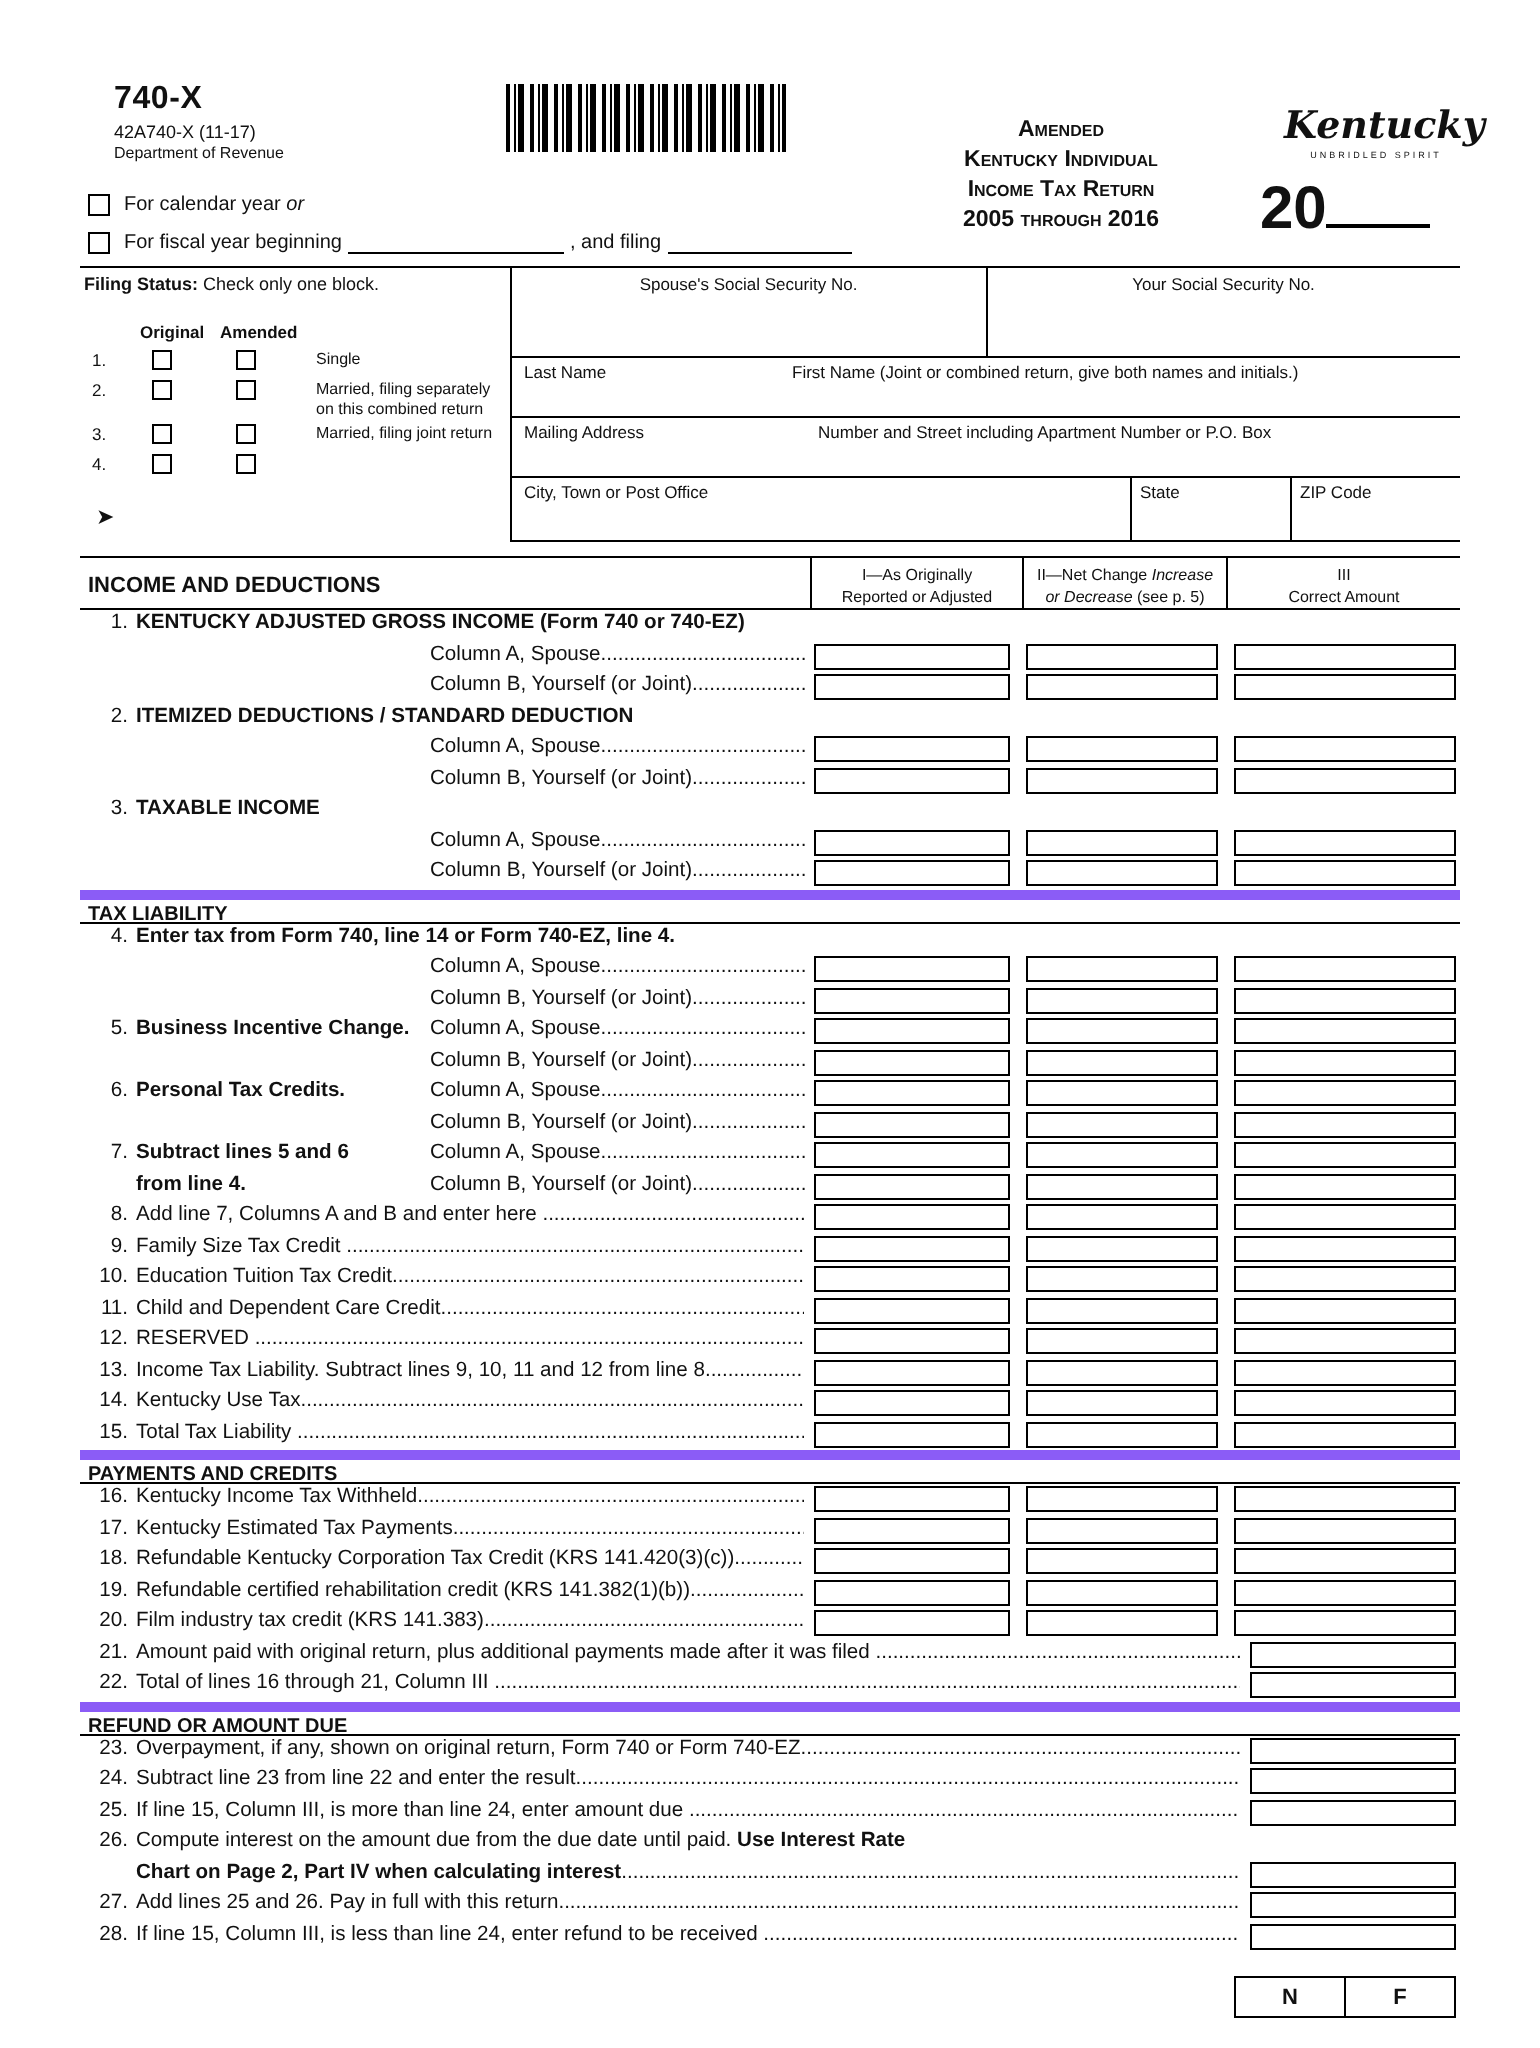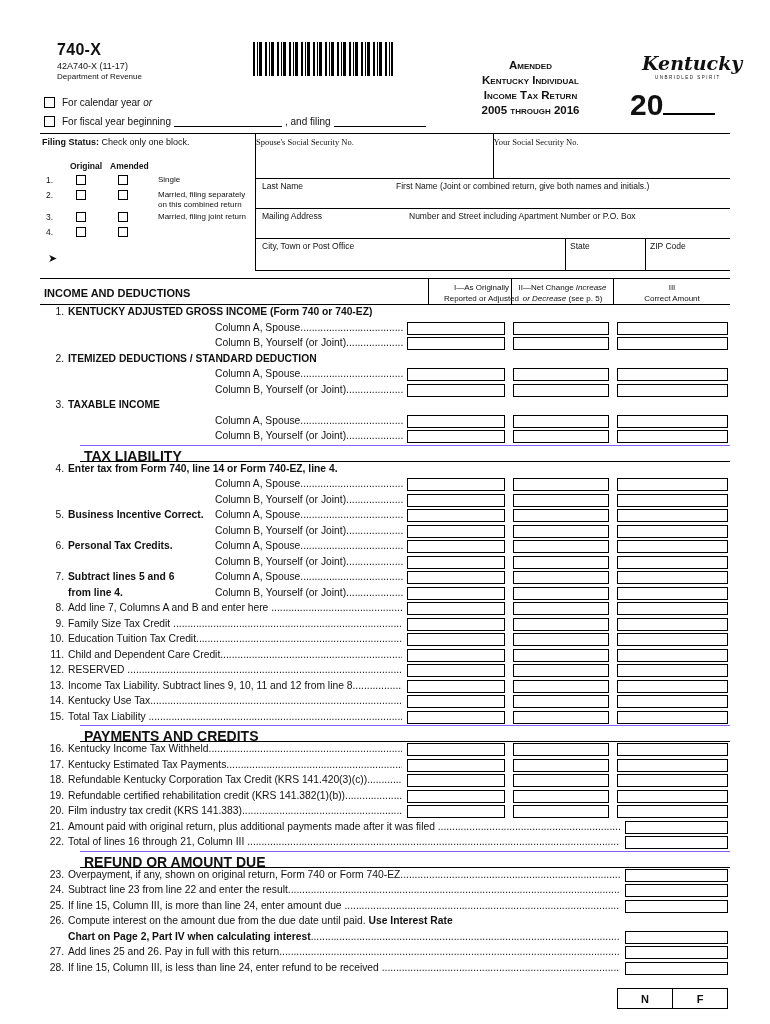--- a/index.html
+++ b/index.html
@@ -47,55 +47,55 @@
   .fs-colheads .amend { position:absolute; left:70px; }
   .fs-row { position:relative; margin-top:3px; min-height:12px; font-size:8.5px; }
   .fs-num { position:absolute; left:6px; top:0; }
   .fs-cb { position:absolute; left:36px; top:0; width:10px; height:10px; border:1px solid #000; }
   .fs-cb2 { left:78px; }
   .fs-label { display:block; margin-left:118px; width:95px; font-size:8px; line-height:1.2; }
   .fs-arrow { position:absolute; left:8px; bottom:6px; font-size:11px; font-family:"DejaVu Sans", sans-serif; }
 
   .tp-grid { position:absolute; left:215px; top:0; width:475px; height:137px; border-left:1px solid #000; font-size:8.5px; }
   .tp-row1 { display:flex; height:45px; border-bottom:1px solid #000; }
-  .tp-row1 .cell { flex:1; text-align:left; padding-top:3px;font-family:Liberation Serif, serif; }
+  .tp-row1 .cell { flex:1; text-align:center; padding-top:3px; }
   .tp-row1 .cell + .cell { border-left:1px solid #000; }
   .tp-rowx { position:relative; height:30px; border-bottom:1px solid #000; padding:2px 0 0 6px; }
   .desc.d1 { position:absolute; left:140px; top:2px; }
   .desc.d2 { position:absolute; left:153px; top:2px; }
   .tp-row4 { display:flex; height:32px; border-bottom:1.5px solid #000; }
   .tp-row4 .city { flex:1; padding:2px 0 0 6px; }
   .tp-row4 .state { width:80px; border-left:1px solid #000; padding:2px 0 0 4px; }
   .tp-row4 .zipc  { width:85px; border-left:1px solid #000; padding:2px 0 0 4px; }
 
   
   .inc-header { position:absolute; left:40px; top:278px; width:690px; height:27px;
                 border-top:1.5px solid #000; border-bottom:1px solid #000; }
   .inc-title { position:absolute; left:4px; top:8px; font-size:11px; font-weight:bold; }
   .colh { position:absolute; top:0; height:100%; font-size:8px; text-align:center; line-height:1.4;
           padding-top:3px; border-left:1px solid #000; }
-  .colh1 { left:365px; width:106px;margin-left:23px; }
+  .colh1 { left:365px; width:106px; }
   .colh2 { left:471px; width:102px; }
   .colh3 { left:573px; width:117px; }
 
   
   .rows { position:absolute; left:40px; top:305px; width:690px; }
   .frow { position:relative; height:15.5px; font-size:10.3px; }
   .num { position:absolute; left:0; top:1px; width:24px; text-align:right; }
   .ltext { position:absolute; left:28px; top:1px; white-space:nowrap; overflow:hidden; }
   .ltext.narrow { width:334px; }
   .ltext.wide { width:552px; }
   .coltext { position:absolute; left:175px; top:1px; width:188px; white-space:nowrap; overflow:hidden; }
   .box { position:absolute; top:1px; height:13px; border:1px solid #000; background:#fff; }
   .box.b1 { left:367px; width:98px; }
   .box.b2 { left:473px; width:96px; }
   .box.b3 { left:577px; width:111px; }
   .box.single { left:585px; width:103px; }
-  .sec-bar { height:17px; border-top:1px solid #8b5cf6; border-bottom:1px solid #000;
-             font-weight:bold; font-size:14px; padding:2px 0 0 4px;margin-left:40px; }
+  .sec-bar { height:17px; border-top:5px solid #8b5cf6; border-bottom:1px solid #000;
+             font-weight:bold; font-size:10px; padding:2px 0 0 4px; }
 
   
   .nf { position:absolute; left:617px; top:988px; width:111px; height:21px; display:flex; border:1.5px solid #000; }
   .nf-cell { flex:1; display:flex; align-items:center; justify-content:center; font-weight:bold; font-size:11px; }
   .nf-cell + .nf-cell { border-left:1.5px solid #000; }
 </style>
 </head>
 <body>
 
 <div class="page">
@@ -268,21 +268,21 @@
         <span class="box b3"></span>
       </div>
       <div class="frow">
         <span class="coltext">Column B, Yourself (or Joint)....................................</span>
         <span class="box b1"></span>
         <span class="box b2"></span>
         <span class="box b3"></span>
       </div>
       <div class="frow">
         <span class="num">5.</span>
-        <span class="ltext narrow"><span class="b">Business Incentive Correct.</span></span>
+        <span class="ltext narrow"><span class="b">Business Incentive Change.</span></span>
         <span class="coltext">Column A, Spouse....................................................</span>
         <span class="box b1"></span>
         <span class="box b2"></span>
         <span class="box b3"></span>
       </div>
       <div class="frow">
         <span class="coltext">Column B, Yourself (or Joint)....................................</span>
         <span class="box b1"></span>
         <span class="box b2"></span>
         <span class="box b3"></span>

